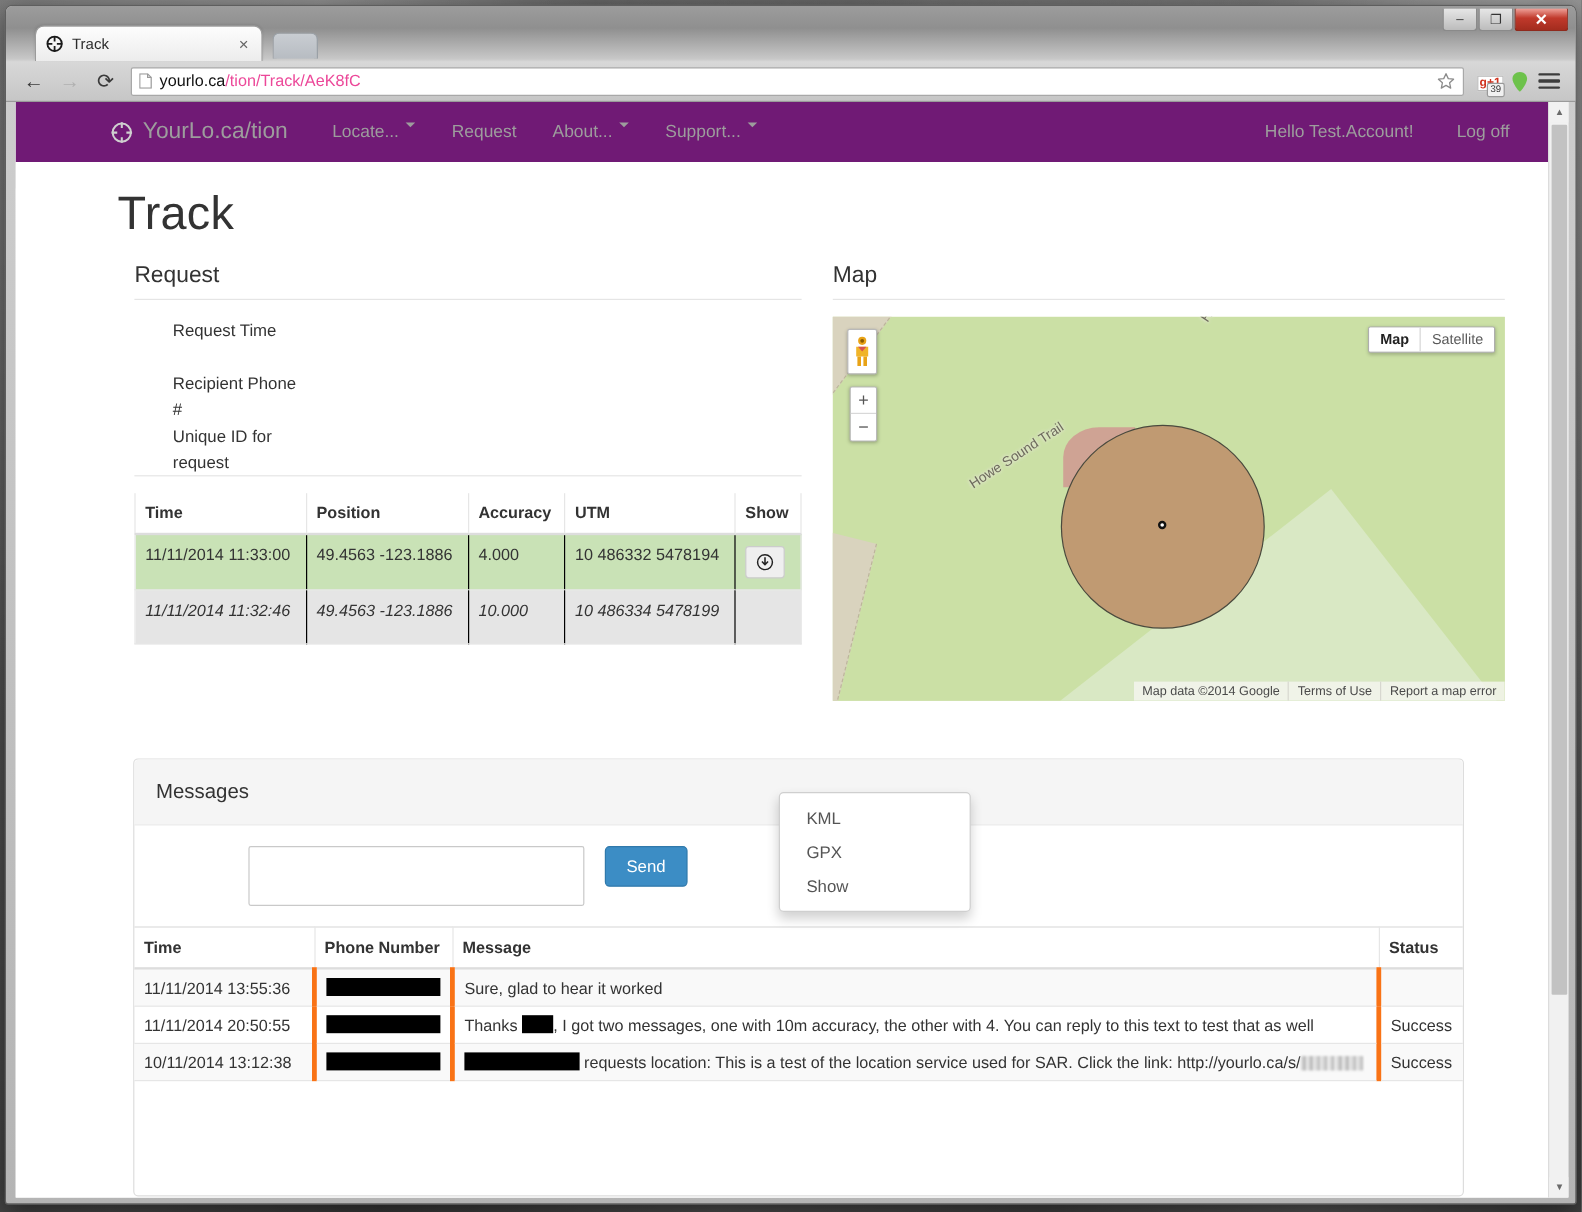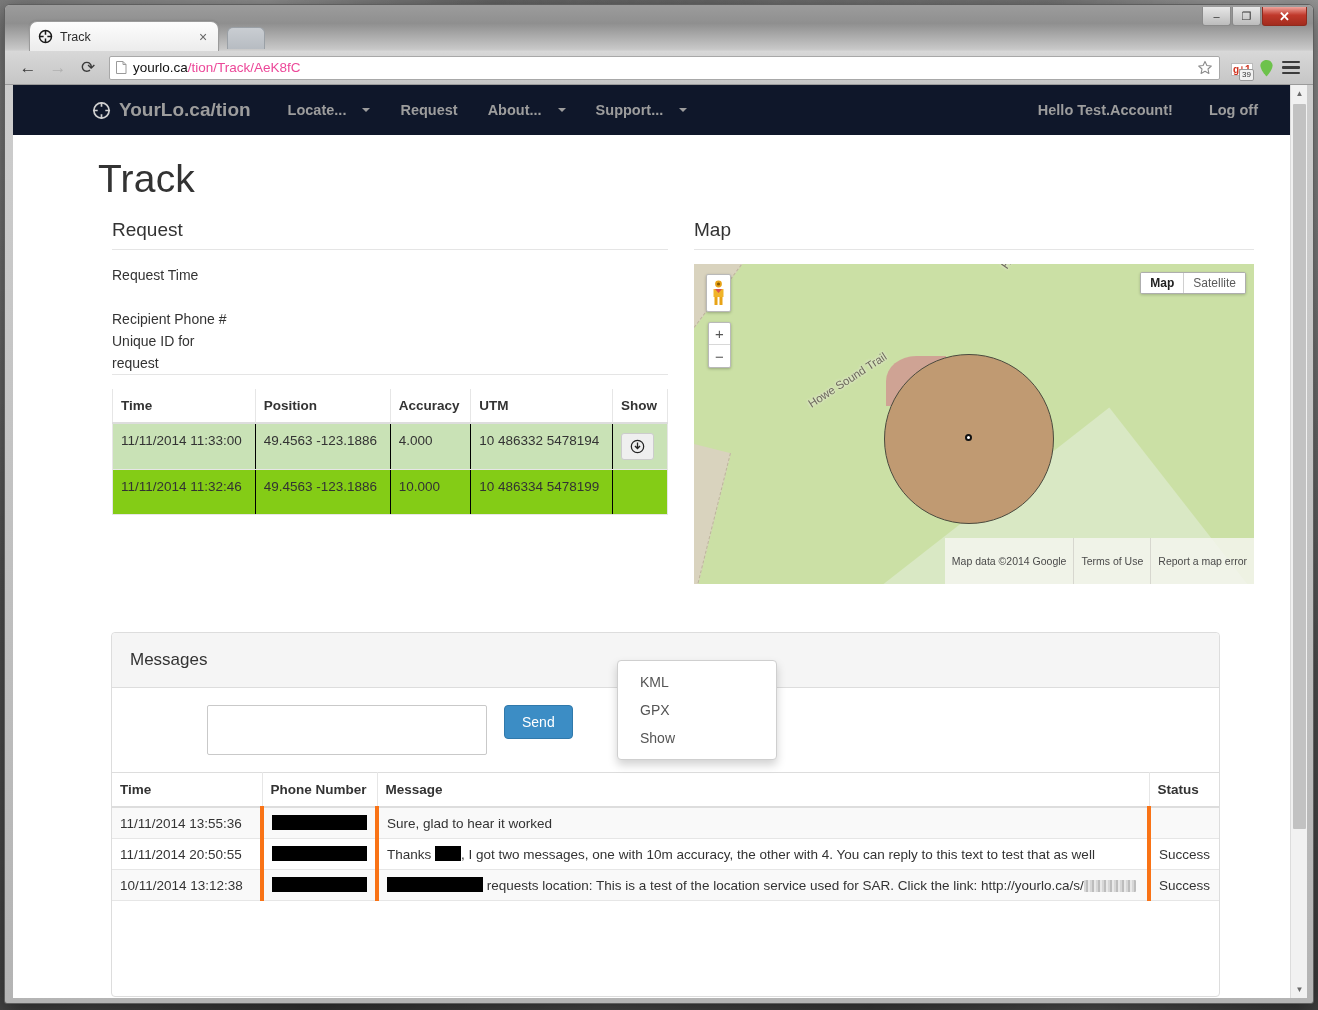--- a/index.html
+++ b/index.html
@@ -125,71 +125,71 @@
     font-size:8px;color:#6a6a6a;background:#f1f1f1;
   }
   .vscroll .arrow.down{position:absolute;bottom:0;left:0;}
   .vscroll .thumb{
     position:absolute;left:2px;top:19px;width:13px;height:725px;
     background:#c2c2c2;border-radius:1px;
   }
 
   
   .site-nav{
-    height:50px;background:#0f172a;display:flex;align-items:center;
-    padding:0 14px;color:#9d9d9d;font-weight:bold;
+    height:50px;background:#701a75;display:flex;align-items:center;
+    padding:0 14px;color:#9d9d9d;
   }
   .brand{display:flex;align-items:center;gap:8px;font-size:19px;color:#9d9d9d;margin-left:65px;margin-right:22px;}
   .brand-mark{width:19px;height:19px;flex:0 0 19px;}
-  .nav-link{font-size:14.5px;color:#9d9d9d;padding:0 15px;display:flex;align-items:center;gap:16px;}
+  .nav-link{font-size:14.5px;color:#9d9d9d;padding:0 15px;display:flex;align-items:flex-start;gap:6px;}
   .caret{width:0;height:0;border-left:4px solid transparent;border-right:4px solid transparent;
          border-top:4px solid #9d9d9d;display:inline-block;}
   .nav-right{margin-left:auto;display:flex;align-items:center;}
   .nav-right .nav-link{padding:0 18px;}
 
   
   .page{padding:0 0 0 0;background:#fff;height:863px;position:relative;}
   .page-title{font-size:39px;font-weight:normal;color:#333;margin:22px 0 0 85px;letter-spacing:.2px;}
 
   .cols{display:flex;margin-top:18px;padding:0 70px 0 85px;gap:26px;}
   .col-left{width:580px;}
   .col-right{flex:1;}
 
   .sec-title{font-size:19px;color:#333;font-weight:normal;margin:0 0 8px 14px;}
   .hr{height:1px;background:#e5e5e5;margin:0 0 14px 14px;}
 
   
   .dl{display:flex;margin-left:14px;font-size:14px;color:#333;line-height:22px;}
   .dl-terms{width:146px;}
   .dl-defs{flex:1;}
-  .dl-terms div, .dl-defs div{min-height:22px;}
+  .dl-terms div, .dl-defs div{min-height:22px;margin-left:32px;}
   .redact{display:inline-block;background:#000;height:15px;vertical-align:-2px;}
 
   
   .resp-table{width:556px;margin-left:14px;border-collapse:collapse;font-size:13.5px;color:#333;}
   .resp-table th{
     text-align:left;font-weight:bold;padding:9px 8px;border-bottom:2px solid #dddddd;
     border-right:1px solid #e6e6e6;color:#333;
   }
   .resp-table td{
     padding:9px 8px;border-bottom:1px solid #e6e6e6;border-right:1px solid #000000;
     vertical-align:top;height:45px;white-space:nowrap;
   }
   .resp-table tr.row-sel td{background:#c9e2b6;}
-  .resp-table tr.row-alt td{background:#84cc16;}
+  .resp-table tr.row-alt td{background:#e5e5e5;font-style:italic;}
   .resp-table th:first-child, .resp-table td:first-child{border-left:1px solid #e6e6e6;}
   .resp-table th:last-child, .resp-table td:last-child{border-right:1px solid #e6e6e6;}
   .dl-btn{
     width:33px;height:27px;border:1px solid #cccccc;border-radius:3px;
     background:#efefef;display:flex;align-items:center;justify-content:center;
   }
 
   
   .dropdown-menu{
-    position:absolute;left:604px;top:503px;width:160px;
+    position:absolute;left:636px;top:503px;width:160px;
     background:#fff;border:1px solid #cfcfcf;border-radius:4px;
     box-shadow:0 5px 10px rgba(0,0,0,.18);
     padding:7px 0;z-index:40;
   }
   .dropdown-menu .item{
     padding:6px 22px;font-size:14px;color:#555;line-height:16px;
   }
 
   
   .map-wrap{position:relative;width:560px;height:320px;margin-top:0;overflow:hidden;background:#cfe0ab;}
@@ -246,21 +246,21 @@
     position:absolute;right:8px;top:8px;display:flex;
     border:1px solid #aeaeae;border-radius:2px;overflow:hidden;
     box-shadow:0 1px 3px rgba(0,0,0,.2);background:#fff;
   }
   .map-type div{font-size:12px;padding:3px 9px;color:#5a5a5a;background:#fff;}
   .map-type .active{color:#222;font-weight:bold;border-right:1px solid #d0d0d0;}
   .map-credits{
     position:absolute;right:0;bottom:0;display:flex;gap:0;
     font-size:10.5px;color:#4a4a4a;background:rgba(245,245,240,.82);
   }
-  .map-credits span{padding:17px 7px;}
+  .map-credits span{padding:2px 7px;}
   .map-credits span + span{border-left:1px solid #d7d7cf;}
 
   
   .panel{
     margin:48px 70px 16px 98px;border:1px solid #dddddd;border-radius:4px;background:#fff;
   }
   .panel-head{
     background:#f5f5f5;border-bottom:1px solid #dddddd;padding:17px 18px;
     font-size:17px;color:#333;border-radius:4px 4px 0 0;
   }

